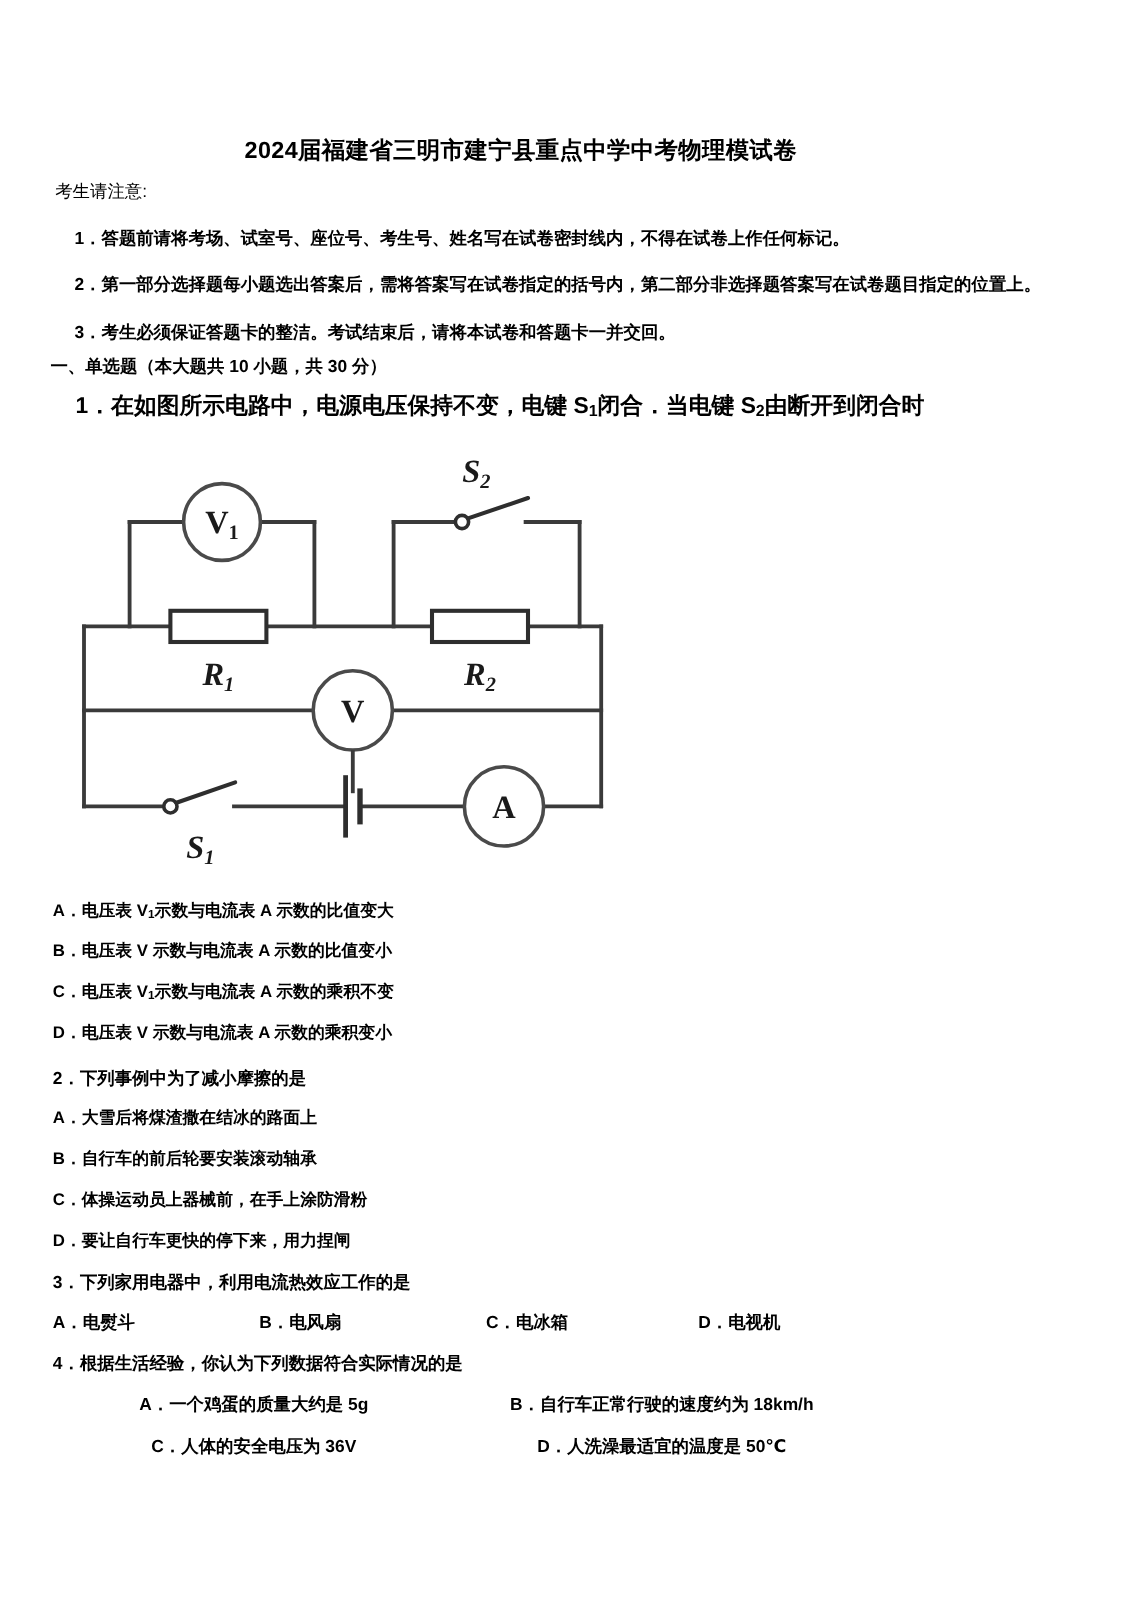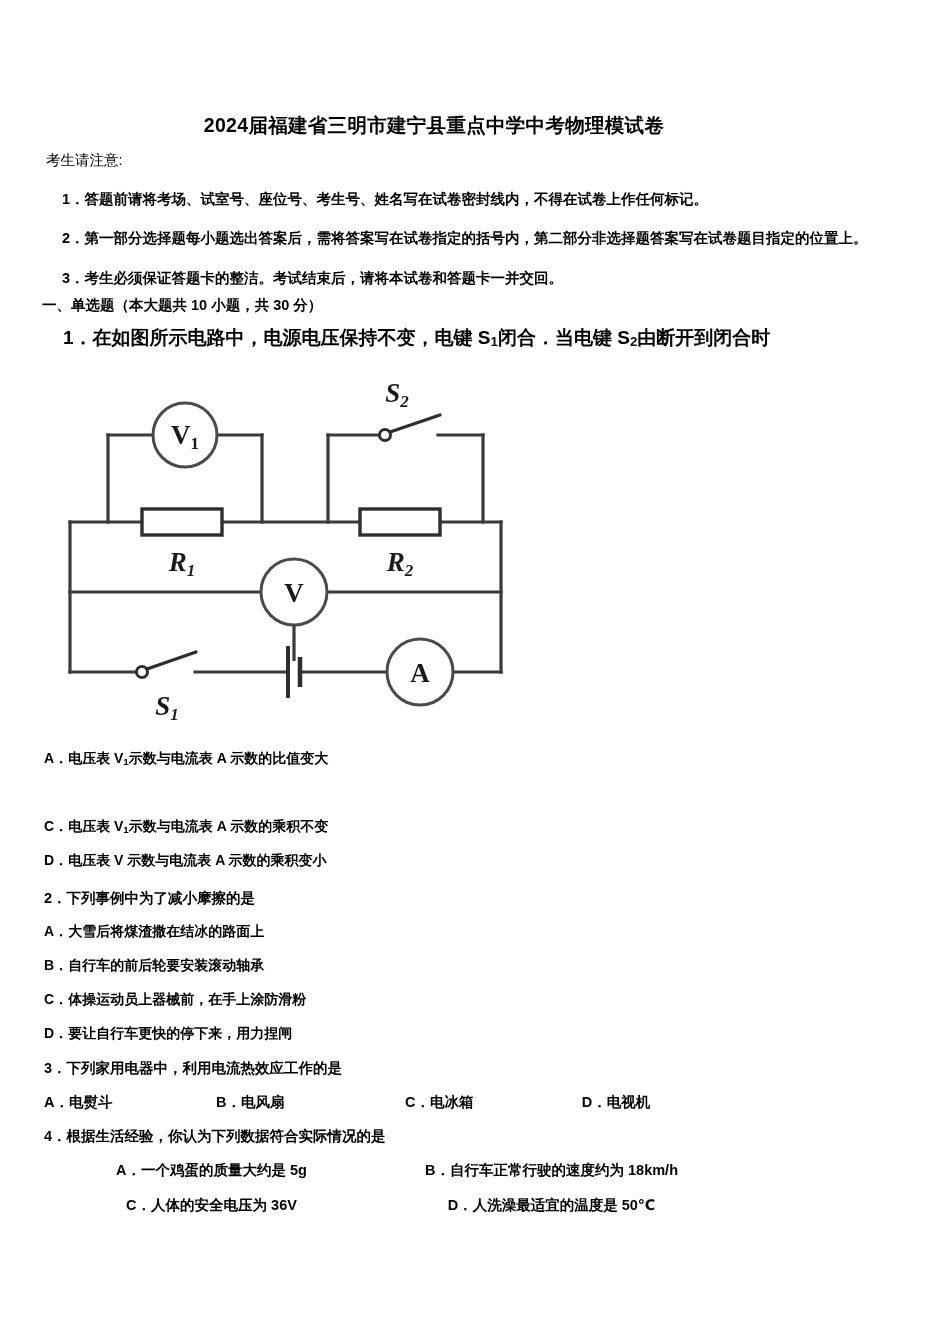--- a/index.html
+++ b/index.html
@@ -209,20 +209,23 @@
       <text x="127" y="196" text-anchor="middle" font-family="'Liberation Serif', serif" font-size="27" font-style="italic" font-weight="bold" fill="#1a1a1a">R<tspan font-size="17" dy="5">1</tspan></text>
       <text x="345" y="196" text-anchor="middle" font-family="'Liberation Serif', serif" font-size="27" font-style="italic" font-weight="bold" fill="#1a1a1a">R<tspan font-size="17" dy="5">2</tspan></text>
       <text x="112" y="340" text-anchor="middle" font-family="'Liberation Serif', serif" font-size="27" font-style="italic" font-weight="bold" fill="#1a1a1a">S<tspan font-size="17" dy="5">1</tspan></text>
       <text x="342" y="27" text-anchor="middle" font-family="'Liberation Serif', serif" font-size="27" font-style="italic" font-weight="bold" fill="#1a1a1a">S<tspan font-size="17" dy="5">2</tspan></text>
     </svg>
   </div>
 
   <div class="opt-line" style="top:750px">
     <span class="opt-letter">A．</span><span>电压表 V</span><sub>1</sub><span>示数与电流表 A 示数的比值变大</span>
   </div>
+  <div class="opt-line" style="top:784px">
+    <span class="opt-letter">B．</span><span>电压表 V 示数与电流表 A 示数的比值变小</span><sub></sub><span></span>
+  </div>
   <div class="opt-line" style="top:818px">
     <span class="opt-letter">C．</span><span>电压表 V</span><sub>1</sub><span>示数与电流表 A 示数的乘积不变</span>
   </div>
   <div class="opt-line" style="top:852px">
     <span class="opt-letter">D．</span><span>电压表 V 示数与电流表 A 示数的乘积变小</span><sub></sub><span></span>
   </div>
 
   <div class="q-stem" style="top:889px">
     <span>2．</span><span>下列事例中为了减小摩擦的是</span>
   </div>

